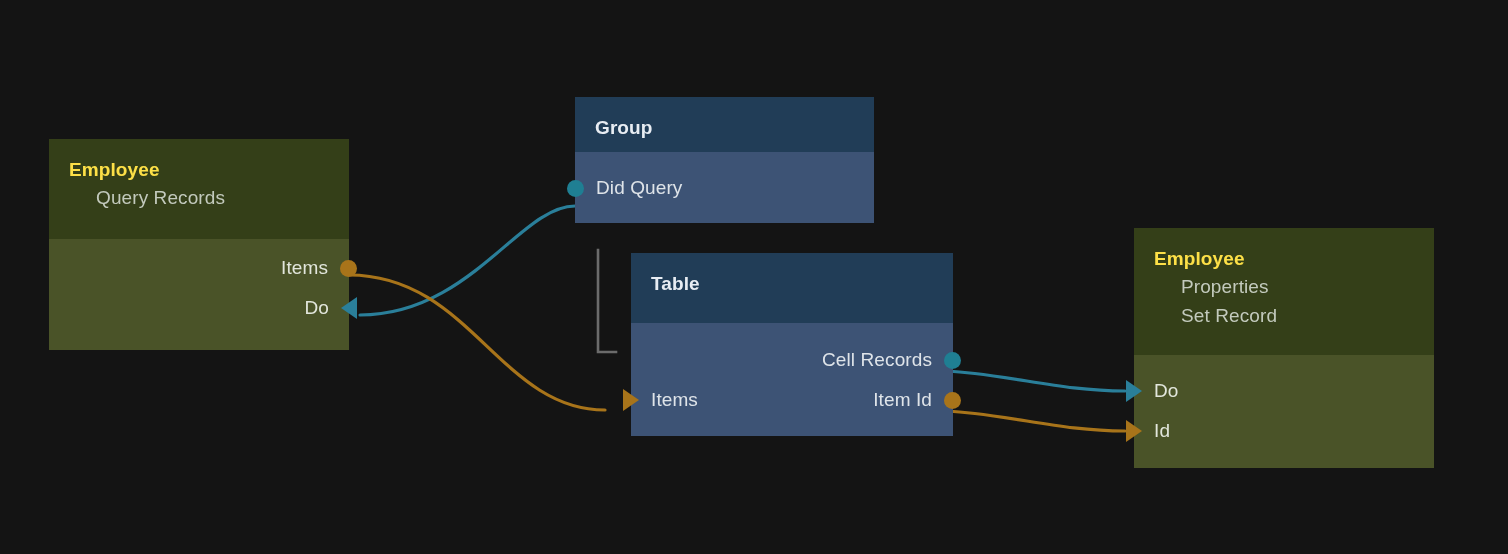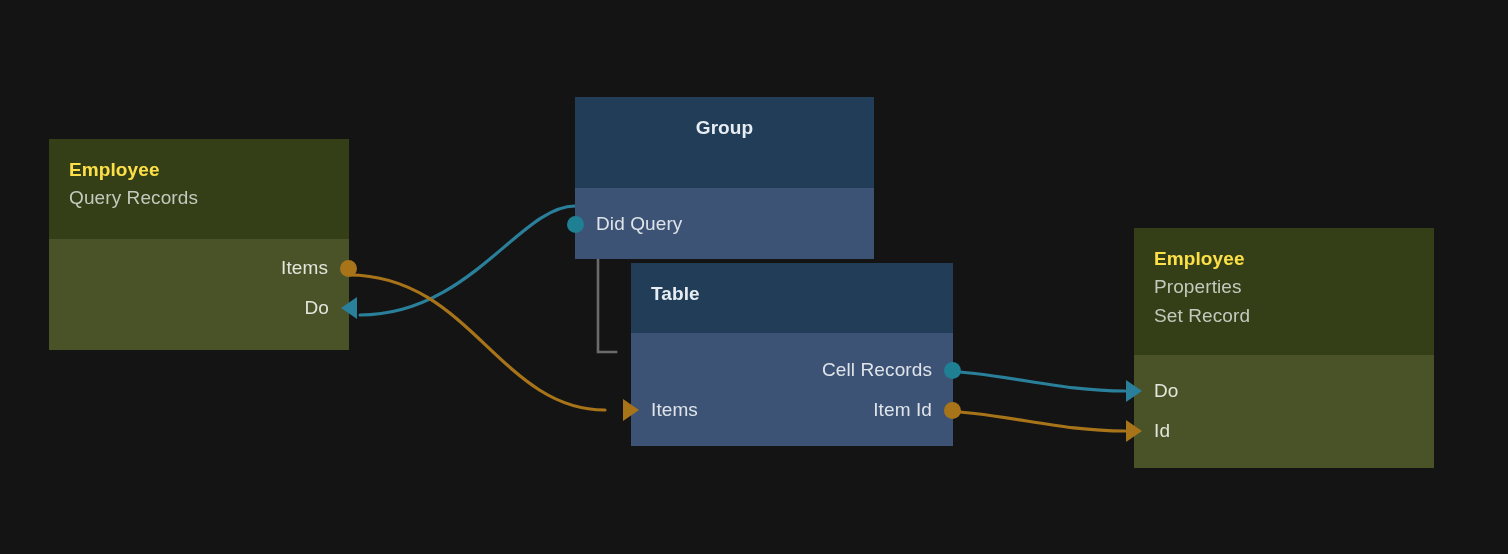--- a/index.html
+++ b/index.html
@@ -50,20 +50,21 @@
     line-height: 26px;
     color: #fde047;
     letter-spacing: 0.1px;
   }
   .subtitle {
     font-size: 19px;
     font-weight: normal;
     line-height: 29px;
     color: #c3cabd;
     letter-spacing: 0.1px;
+    margin-left: 27px;
   }
   .title.blue { color: #e8edf3; }
 
   
   .green .node-header { background: #343f18; }
   .green .node-body   { background: #4a5328; }
   
   .blue-node .node-header { background: #213d57; }
   .blue-node .node-body   { background: #3d5375; }
 
@@ -149,32 +150,32 @@
         <span class="knob amber"></span>
       </div>
       <div class="port-row out" style="top:58px; right:0;">
         <span class="port-label">Do</span>
         <span class="arrow left teal"></span>
       </div>
     </div>
   </div>
 
   <div class="node blue-node" style="left:575px; top:97px; width:299px;">
-    <div class="node-header" style="height:91px;text-align:center;">
+    <div class="node-header" style="height:55px;">
       <div class="title blue">Group</div>
     </div>
     <div class="node-body" style="height:71px;">
       <div class="port-row in" style="top:25px; left:0;">
         <span class="knob teal"></span>
         <span class="port-label">Did Query</span>
       </div>
     </div>
   </div>
 
-  <div class="node blue-node" style="left:615px; top:263px; width:338px;padding-left:16px;">
+  <div class="node blue-node" style="left:615px; top:253px; width:338px;padding-left:16px;">
     <div class="node-header" style="height:70px;">
       <div class="title blue">Table</div>
     </div>
     <div class="node-body" style="height:113px;">
       <div class="port-row out" style="top:26px; right:0;">
         <span class="port-label">Cell Records</span>
         <span class="knob teal"></span>
       </div>
       <div class="port-row in" style="top:66px; left:0;">
         <span class="arrow right amber"></span>

